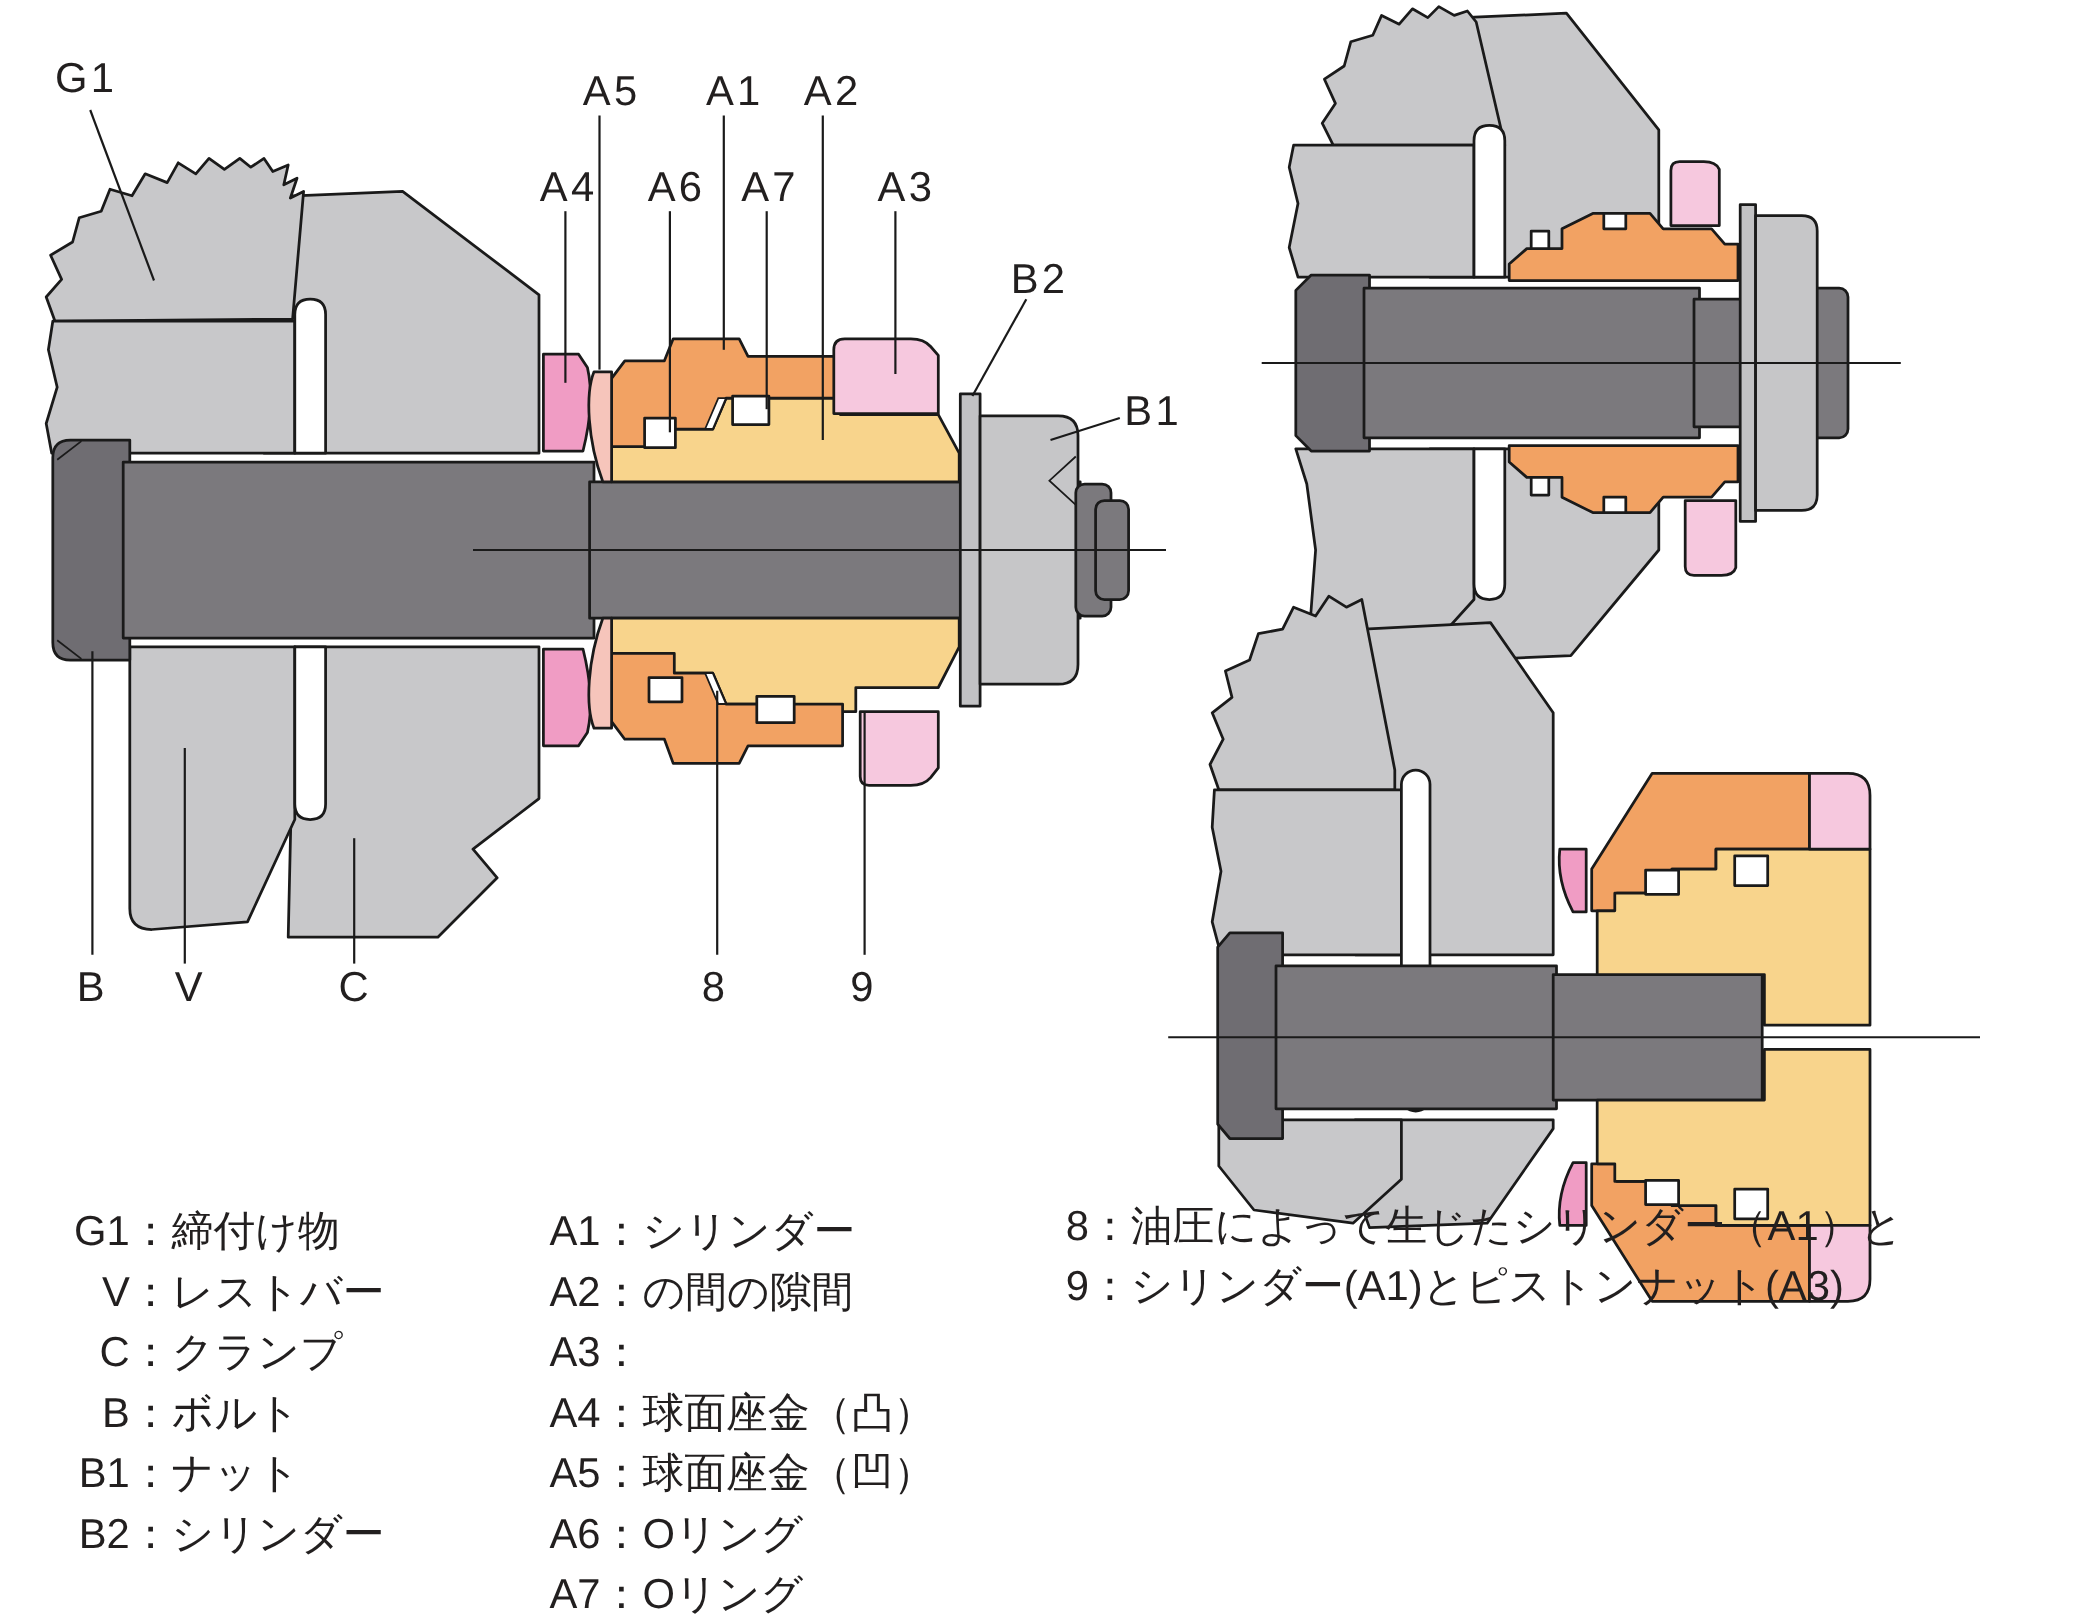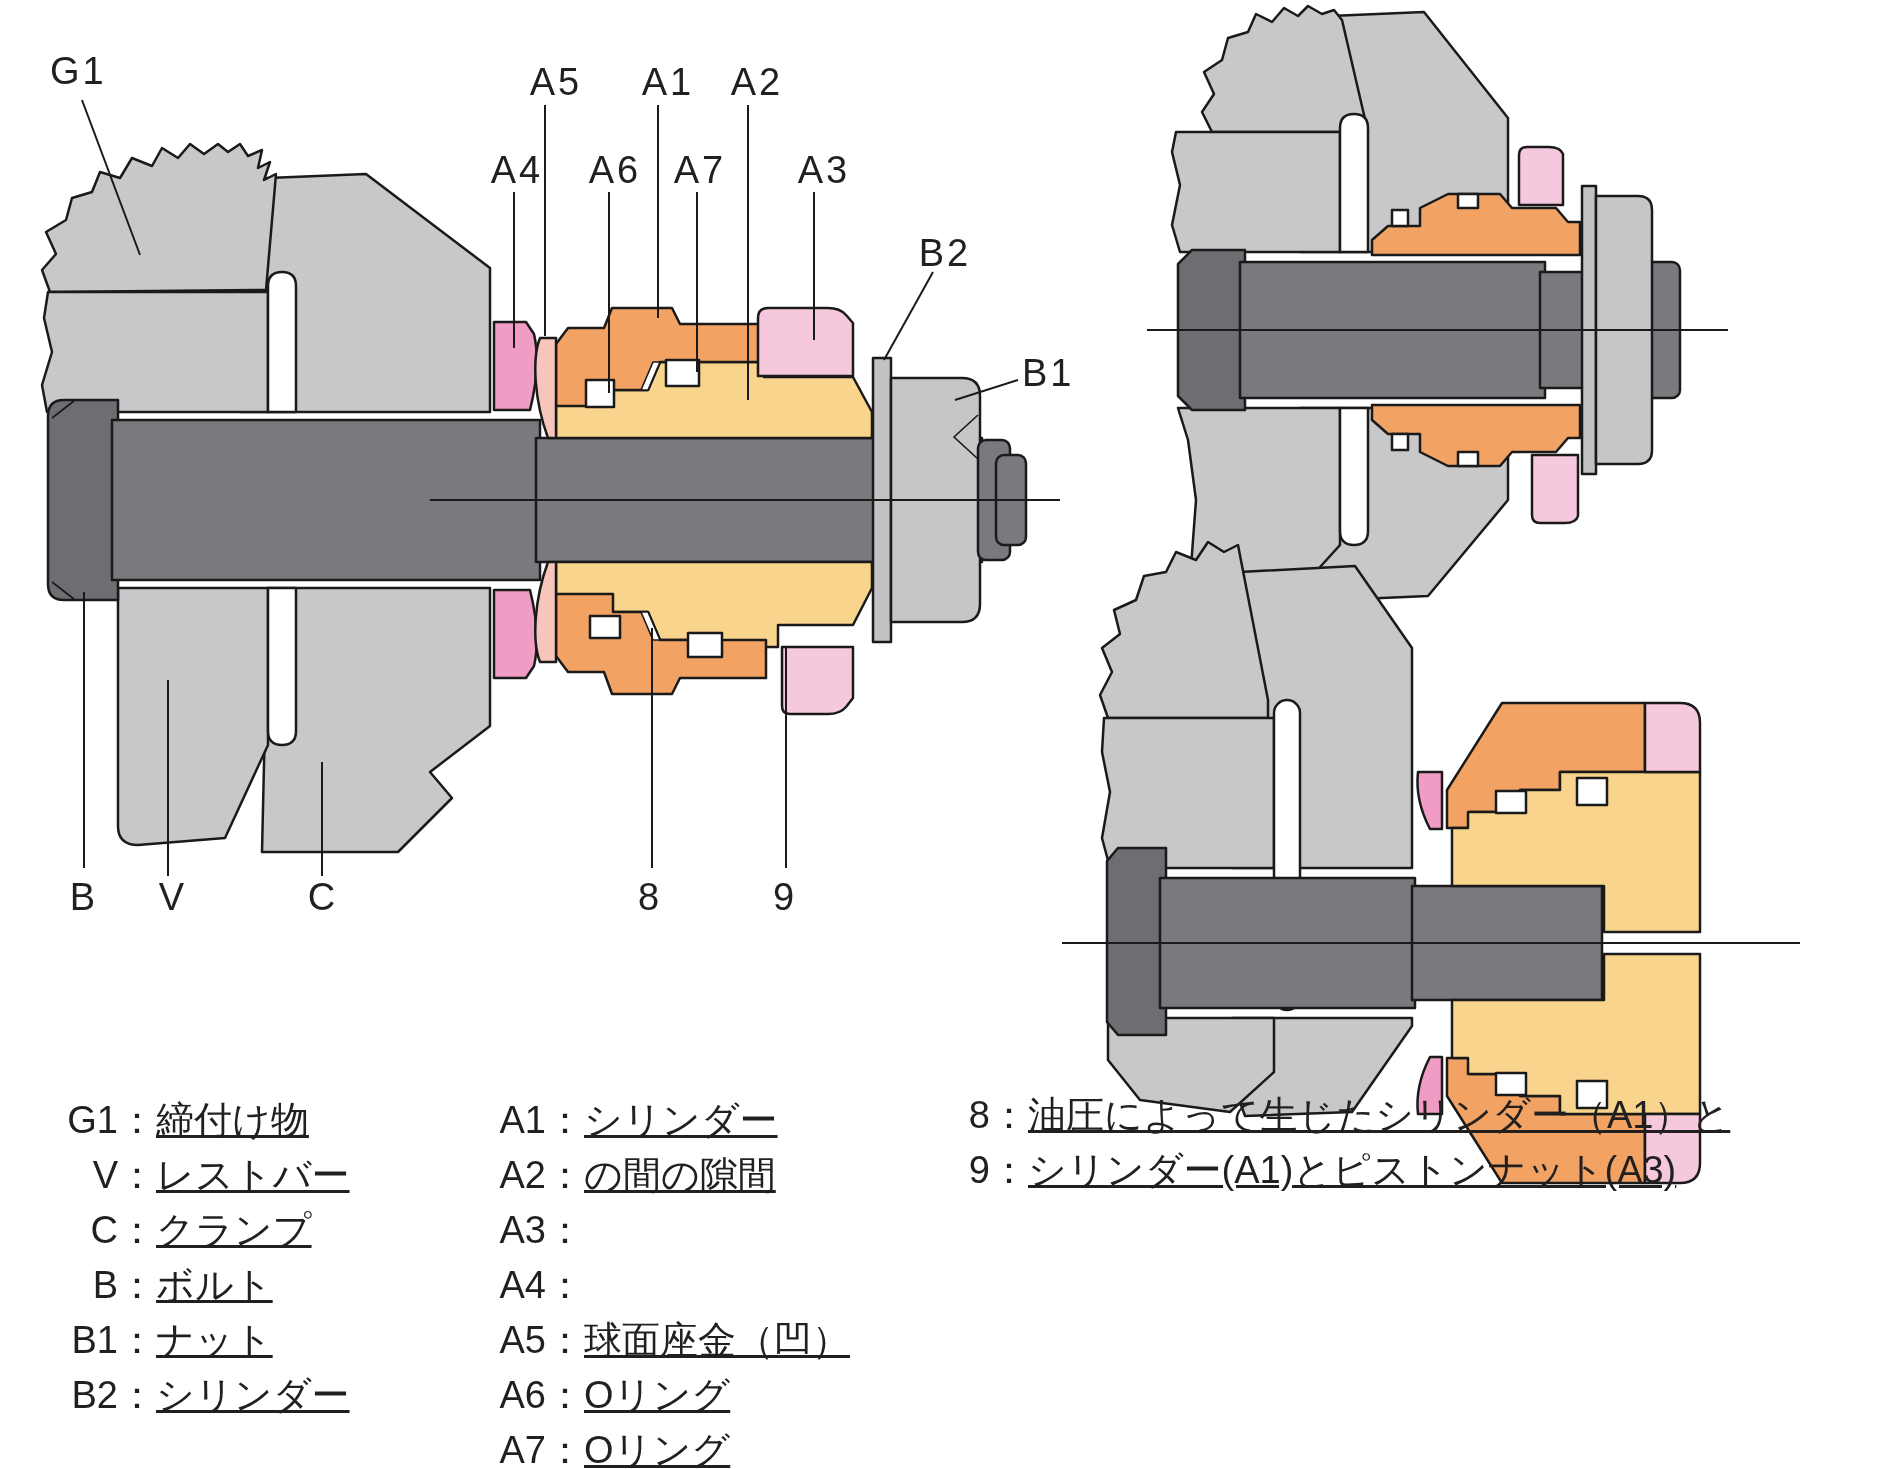--- a/index.html
+++ b/index.html
@@ -25,21 +25,21 @@
   svg .thin{stroke:var(--outline);stroke-width:1.6;}
   svg .leader{stroke:var(--outline);stroke-width:2;fill:none;}
   svg text{fill:#221f1f;font-size:38px;letter-spacing:3px;font-family:"Liberation Sans","DejaVu Sans",sans-serif;}
   .legend{position:absolute;color:#221f1f;font-size:38px;line-height:55px;white-space:nowrap;}
   .legend .lg-row{display:flex;align-items:flex-start;}
   .legend .lg-key{display:inline-block;text-align:right;}
   .legend.col1 .lg-key{width:72px;}
   .legend.col2 .lg-key{width:76px;}
   .legend.col3 .lg-key{width:30px;}
   .legend .lg-sep{display:inline-block;}
-  .legend .lg-desc{display:inline-block;text-decoration:underline;}
+  .legend .lg-desc{display:inline-block;}
   .legend .lg-lines div{line-height:55px;}
 </style>
 </head>
 <body>
 
 <div class="stage">
 
   <svg width="1887" height="1469" viewBox="0 0 1887 1469">
 
     <g>
@@ -250,20 +250,23 @@
           <div>の間の隙間</div>
         </span>
       </div>
       <div class="lg-row">
         <span class="lg-key">A3</span>
         <span class="lg-sep">：</span>
       </div>
       <div class="lg-row">
         <span class="lg-key">A4</span>
         <span class="lg-sep">：</span>
+        <span class="lg-desc lg-lines">
+          <div>球面座金（凸）</div>
+        </span>
       </div>
       <div class="lg-row">
         <span class="lg-key">A5</span>
         <span class="lg-sep">：</span>
         <span class="lg-desc lg-lines">
           <div>球面座金（凹）</div>
         </span>
       </div>
       <div class="lg-row">
         <span class="lg-key">A6</span>

